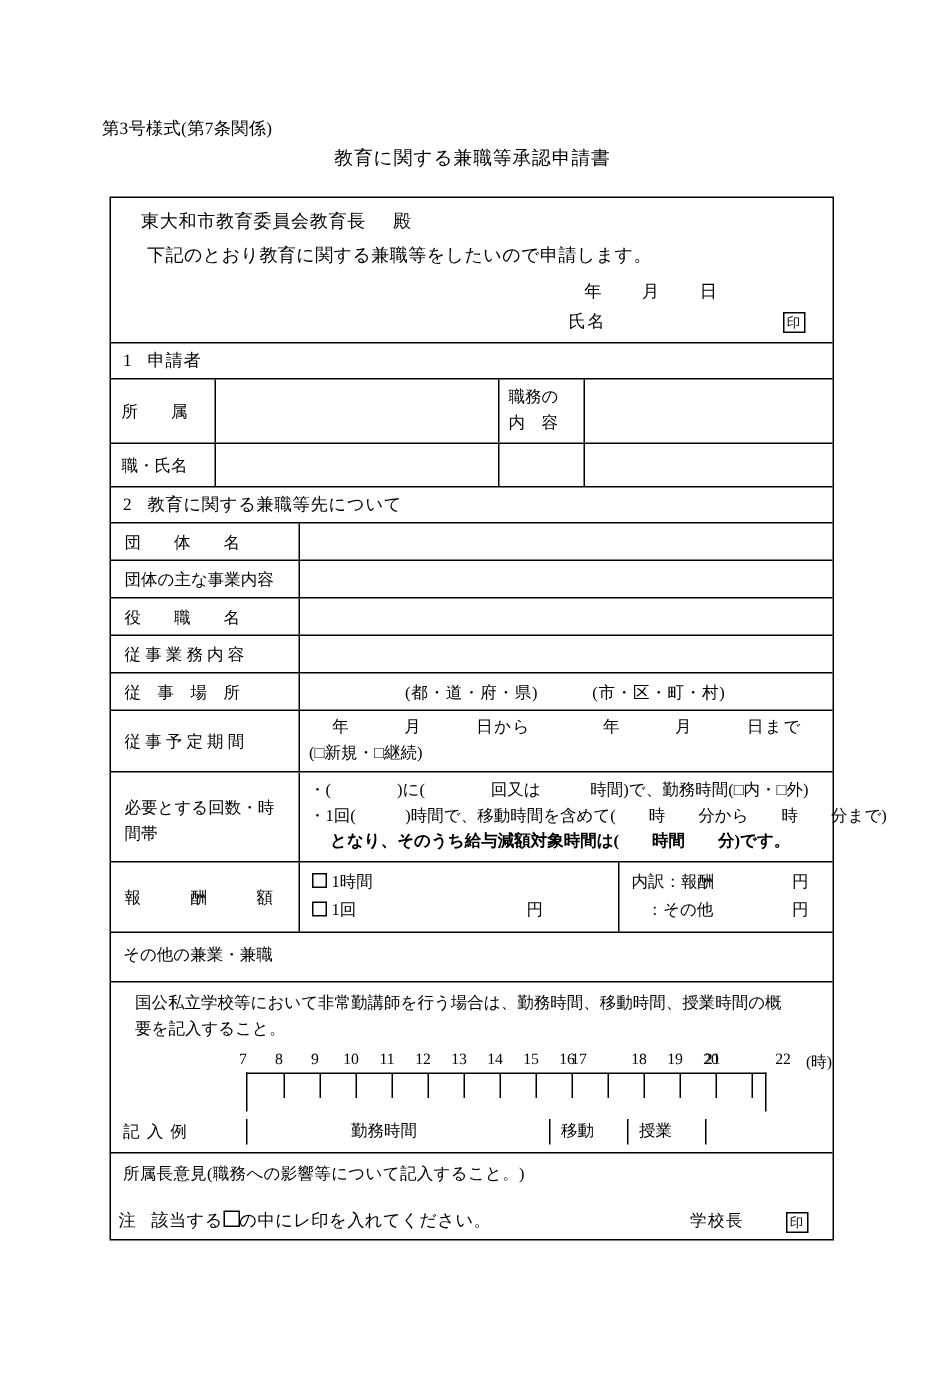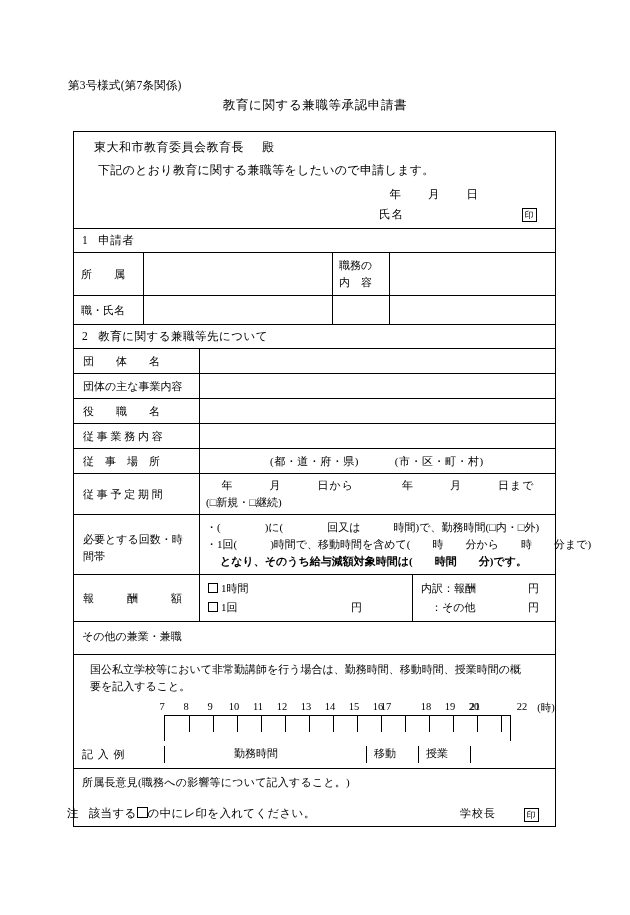--- a/index.html
+++ b/index.html
@@ -275,21 +275,21 @@
   .opinion-sign {
     text-align: right;
     padding-right: 8px;
     margin-top: 16px;
     letter-spacing: 1px;
   }
   .opinion-sign .g { margin-right: 28px; }
 
   .footnote {
     position: absolute;
-    left: 67px;
+    left: 79px;
     top: 806px;
     font-size: 11.5px;
     letter-spacing: 0.3px;
   }
   .footnote .num { margin-right: 10px; }
   .cbsm {
     display: inline-block;
     width: 9px;
     height: 9px;
     border: 1px solid #000;

